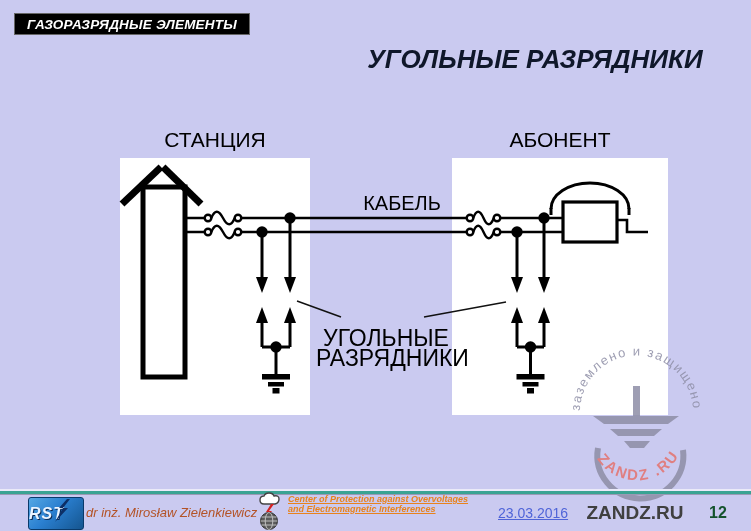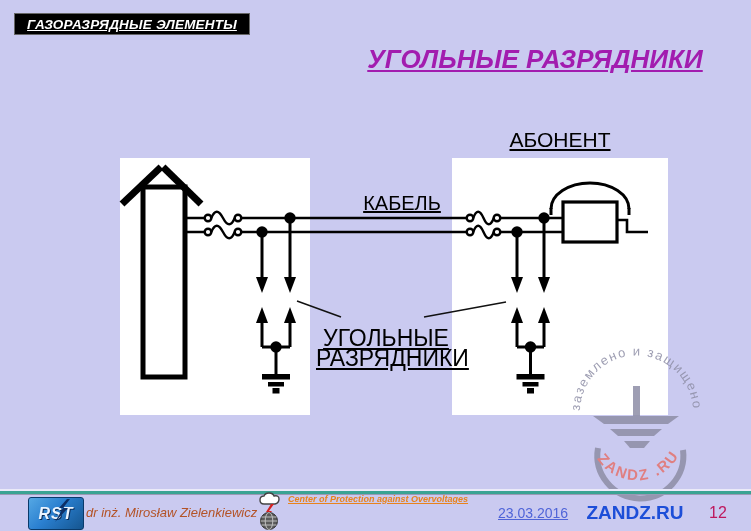--- a/index.html
+++ b/index.html
@@ -11,42 +11,42 @@
   
   .banner {
     position:absolute; left:14px; top:13px; width:234px; height:20px;
     background:#000; color:#fff; border:1px solid #666;
     display:flex; align-items:center; justify-content:center;
     font-weight:bold; font-style:italic; font-size:13.5px; letter-spacing:0.2px;
     white-space:nowrap;
   }
   .main-title {
     position:absolute; left:330px; top:44px; width:410px; text-align:center;
-    font-size:26px; font-weight:bold; font-style:italic; color:#a21caf;
+    font-size:26px; font-weight:bold; font-style:italic; color:#0f172a;
     white-space:nowrap;
   }
   .dlabel { position:absolute; color:#000; text-align:center; white-space:nowrap; }
   .lbl-station    { left:120px; top:128px; width:190px; font-size:21px; }
   .lbl-subscriber { left:452px; top:128px; width:216px; font-size:21px; }
   .lbl-cable      { left:324px; top:192px; width:156px; font-size:20px; }
   .lbl-arresters  { left:316px; top:329px; width:140px; font-size:23px; line-height:19.5px; }
   svg.diagram { position:absolute; left:0; top:0; z-index:1; }
-  .dlabel, .banner, .main-title { z-index:2;text-decoration:underline; }
+  .dlabel, .banner, .main-title { z-index:2; }
 
   
   .footer-sep { position:absolute; left:0; width:751px; z-index:2; }
   .sep-light { top:489px; height:2px; background:#eaeaf8; }
   .sep-teal  { top:491px; height:3px; background:#3aa393; }
   .sep-dark  { top:494px; height:1px; background:#9a9ab4; }
 
   .rst-logo {
     position:absolute; left:28px; top:497px; width:54px; height:31px; z-index:3;
     background:linear-gradient(135deg,#55a8e4 0%,#2a7fd0 45%,#15558f 100%);
     border:1px solid #0a3a6a; border-radius:3px;
-    display:flex; align-items:center; justify-content:center;
+    display:flex; align-items:center; 
   }
   .rst-logo .rst-text {
     color:#eaf4ff; font-weight:bold; font-style:italic; font-size:16px;
     text-shadow:1px 1px 0 #0a2a55; letter-spacing:1px;
   }
   .rst-logo svg { position:absolute; left:0; top:0; }
 
   .author {
     position:absolute; left:86px; top:505px; width:160px; text-align:center; z-index:3;
     color:#b35226; font-style:italic; font-size:13px; white-space:nowrap;
@@ -56,38 +56,39 @@
     position:absolute; left:288px; top:495px; width:190px; z-index:3;
     color:#e8831d; font-weight:bold; font-style:italic; font-size:9px;
     line-height:9.5px; text-align:left;text-decoration:underline;
   }
   .footer-date {
     position:absolute; left:498px; top:505px; width:70px; z-index:3;
     color:#4f64d8; font-size:14px; text-align:center; white-space:nowrap;text-decoration:underline;
   }
   .footer-site {
     position:absolute; left:583px; top:502px; width:104px; z-index:3;
-    color:#1d4ed8; font-size:19px; font-weight:bold; text-align:center; white-space:nowrap;
+    color:#404040; font-size:19px; font-weight:bold; text-align:center; white-space:nowrap;
   }
   .footer-page {
     position:absolute; left:703px; top:504px; width:30px; z-index:3;
-    color:#be185d; font-size:16px; font-weight:normal; text-align:center;
+    color:#14532d; font-size:16px; font-weight:bold; text-align:center;
   }
 </style>
 </head>
 <body>
 
 <div class="slide">
 
   <div class="banner">
     <span>ГАЗОРАЗРЯДНЫЕ ЭЛЕМЕНТЫ</span>
   </div>
 
   <div class="main-title">УГОЛЬНЫЕ РАЗРЯДНИКИ</div>
 
+  <div class="dlabel lbl-station">СТАНЦИЯ</div>
   <div class="dlabel lbl-subscriber">АБОНЕНТ</div>
   <div class="dlabel lbl-cable">КАБЕЛЬ</div>
   <div class="dlabel lbl-arresters">
     <div>УГОЛЬНЫЕ</div>
     <div>РАЗРЯДНИКИ</div>
   </div>
 
   <svg class="diagram" width="751" height="531" viewBox="0 0 751 531">
 
     <rect x="120" y="158" width="190" height="257" fill="#ffffff"></rect>
@@ -216,19 +217,20 @@
     <polygon points="18,12 13,20 16,20 12,27 19,19 16,19 21,12" fill="#d42020"></polygon>
     <circle cx="16" cy="29" r="8.5" fill="#5a5a5a" stroke="#333" stroke-width="1"></circle>
     <ellipse cx="16" cy="29" rx="3.8" ry="8.5" fill="none" stroke="#c8c8c8" stroke-width="0.9"></ellipse>
     <line x1="7.5" y1="29" x2="24.5" y2="29" stroke="#c8c8c8" stroke-width="0.9"></line>
     <line x1="8.6" y1="25" x2="23.4" y2="25" stroke="#c8c8c8" stroke-width="0.9"></line>
     <line x1="8.6" y1="33" x2="23.4" y2="33" stroke="#c8c8c8" stroke-width="0.9"></line>
   </svg>
 
   <div class="org-text">
     <div>Center of Protection against Overvoltages</div>
+    <div>and Electromagnetic Interferences</div>
   </div>
 
   <div class="footer-date">23.03.2016</div>
   <div class="footer-site">ZANDZ.RU</div>
   <div class="footer-page">12</div>
 
 </div>
 
 </body></html>

